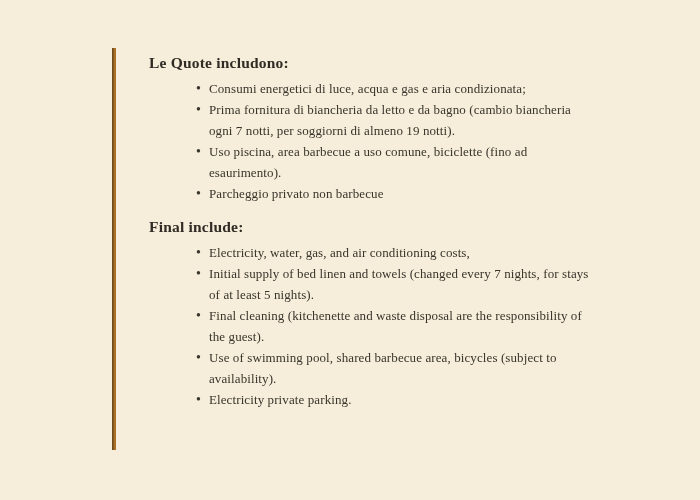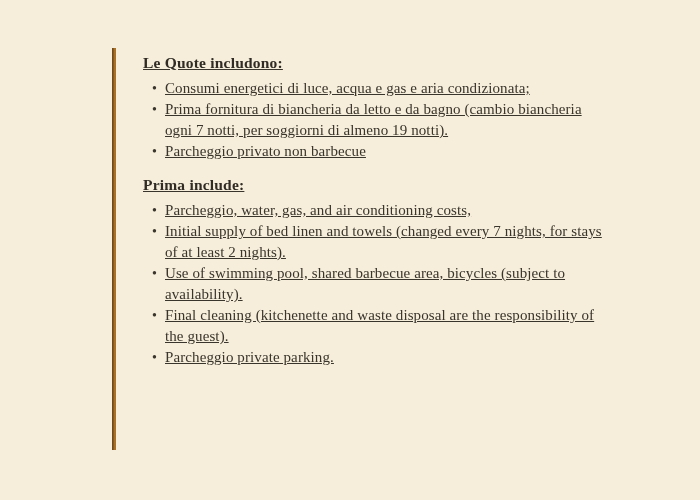--- a/index.html
+++ b/index.html
@@ -21,45 +21,45 @@
   .accent-line {
     position: absolute;
     left: 112px;
     top: 48px;
     width: 4px;
     height: 402px;
     background: linear-gradient(to right, #5f431a 0%, #8a5a1e 40%, #bc7c2d 75%, #9a671f 100%);
   }
   .content {
     position: absolute;
-    left: 143px;
+    left: 149px;
     top: 52px;
     width: 480px;
     color: #39342c;
-    text-decoration: underline;
   }
   .section-heading {
     font-size: 15.5px;
     font-weight: bold;
     color: #302c25;
     margin: 0 0 5px 0;
     line-height: 21px;
     letter-spacing: 0.2px;
   }
   .bullet-list {
     margin: 0;
     padding: 0 0 0 22px;
     list-style: none;
   }
   .bullet-list li {
     position: relative;
-    font-size: 15px;
+    font-size: 13px;
     line-height: 21px;
     white-space: pre-line;
     letter-spacing: 0.1px;
+    margin-left: 38px;
   }
   .bullet-list li::before {
     content: "\2022";
     position: absolute;
     left: -13px;
     top: 0;
     font-size: 14px;
     color: #39342c;
   }
   .section + .section {
@@ -71,30 +71,32 @@
 
 <div class="canvas">
   <div class="accent-line"></div>
   <div class="content">
     <section class="section">
       <h2 class="section-heading">Le Quote includono:</h2>
       <ul class="bullet-list">
           <li>Consumi energetici di luce, acqua e gas e aria condizionata;</li>
           <li>Prima fornitura di biancheria da letto e da bagno (cambio biancheria
 ogni 7 notti, per soggiorni di almeno 19 notti).</li>
+          <li>Uso piscina, area barbecue a uso comune, biciclette (fino ad
+esaurimento).</li>
           <li>Parcheggio privato non barbecue</li>
         </ul>
     </section>
     <section class="section">
-      <h2 class="section-heading">Prima include:</h2>
+      <h2 class="section-heading">Final include:</h2>
       <ul class="bullet-list">
-          <li>Parcheggio, water, gas, and air conditioning costs,</li>
+          <li>Electricity, water, gas, and air conditioning costs,</li>
           <li>Initial supply of bed linen and towels (changed every 7 nights, for stays
-of at least 2 nights).</li>
+of at least 5 nights).</li>
+          <li>Final cleaning (kitchenette and waste disposal are the responsibility of
+the guest).</li>
           <li>Use of swimming pool, shared barbecue area, bicycles (subject to
 availability).</li>
-          <li>Final cleaning (kitchenette and waste disposal are the responsibility of
-the guest).</li>
-          <li>Parcheggio private parking.</li>
+          <li>Electricity private parking.</li>
         </ul>
     </section>
   </div>
 </div>
 
 </body></html>

